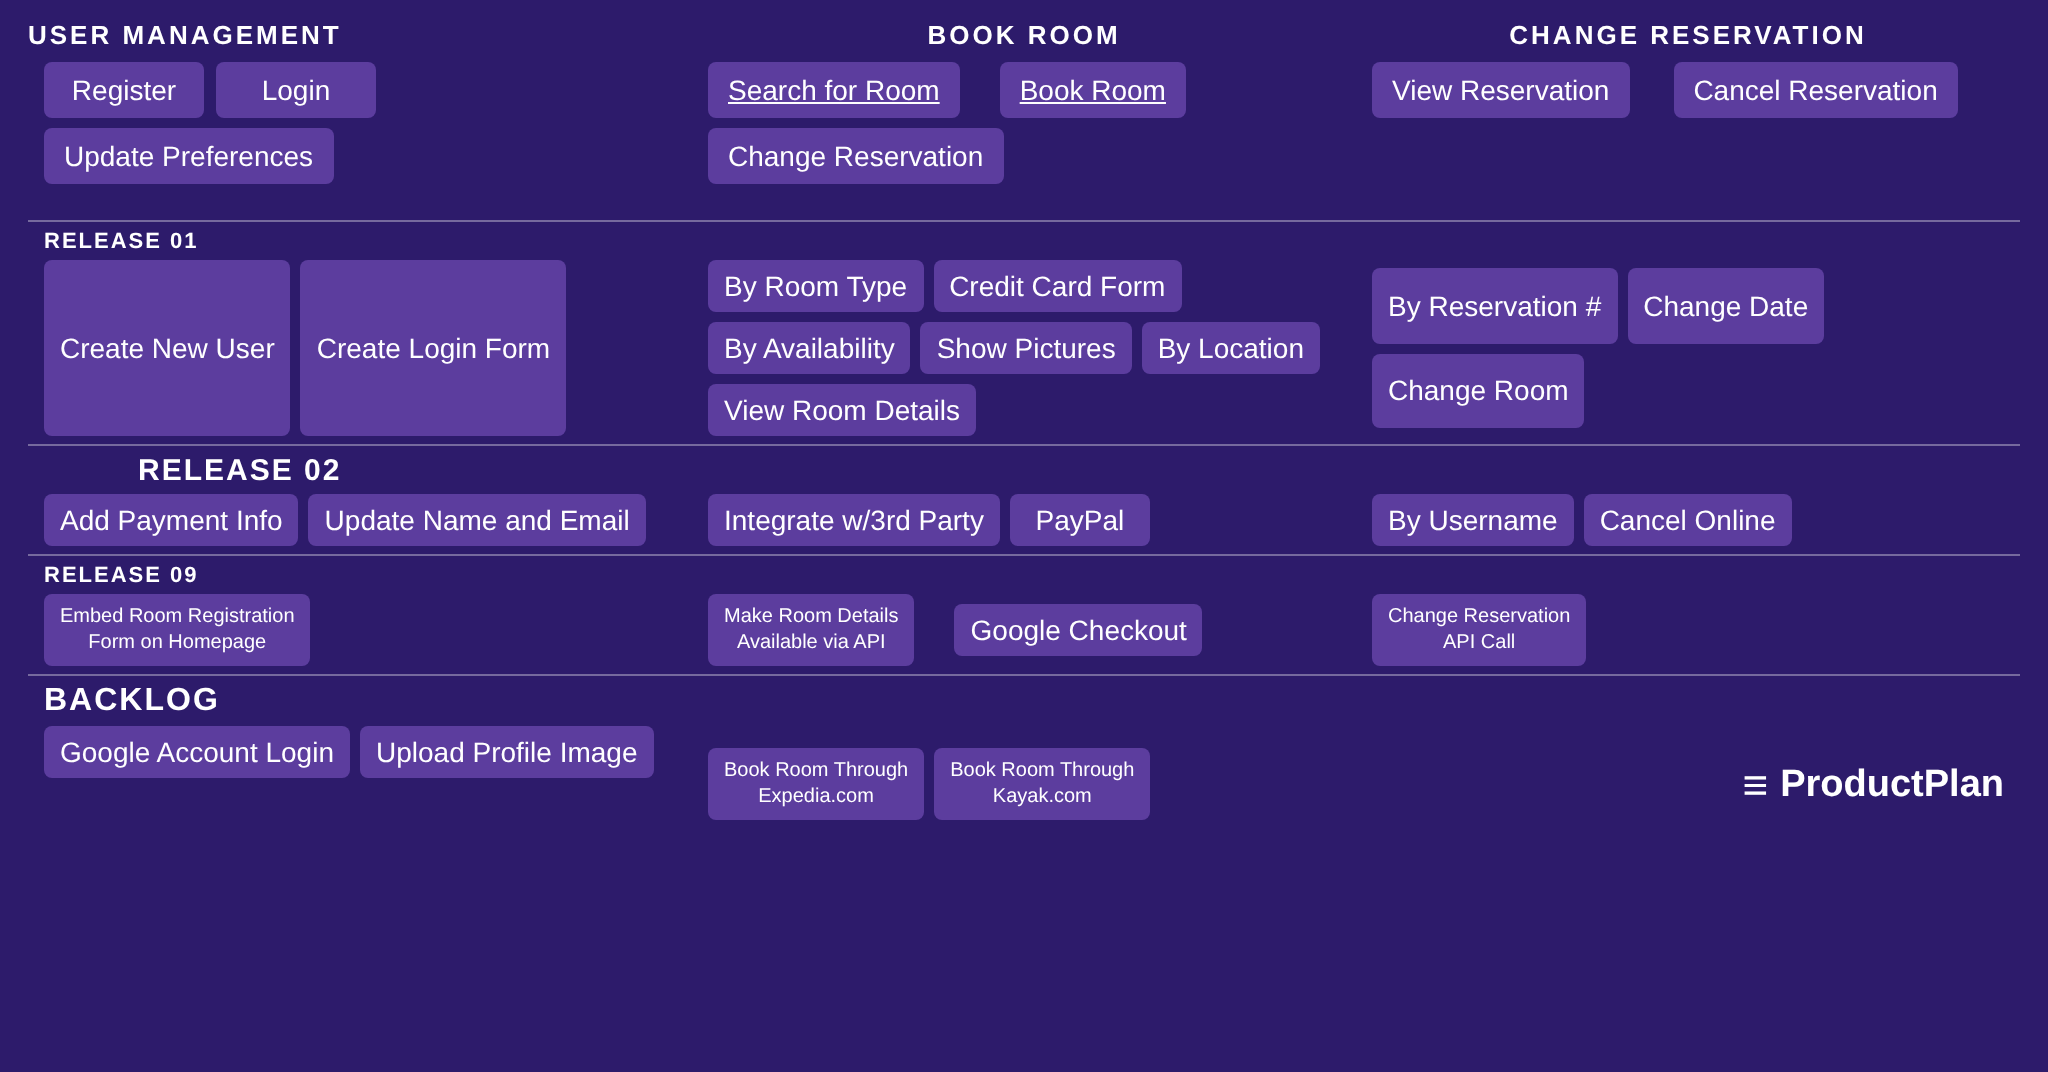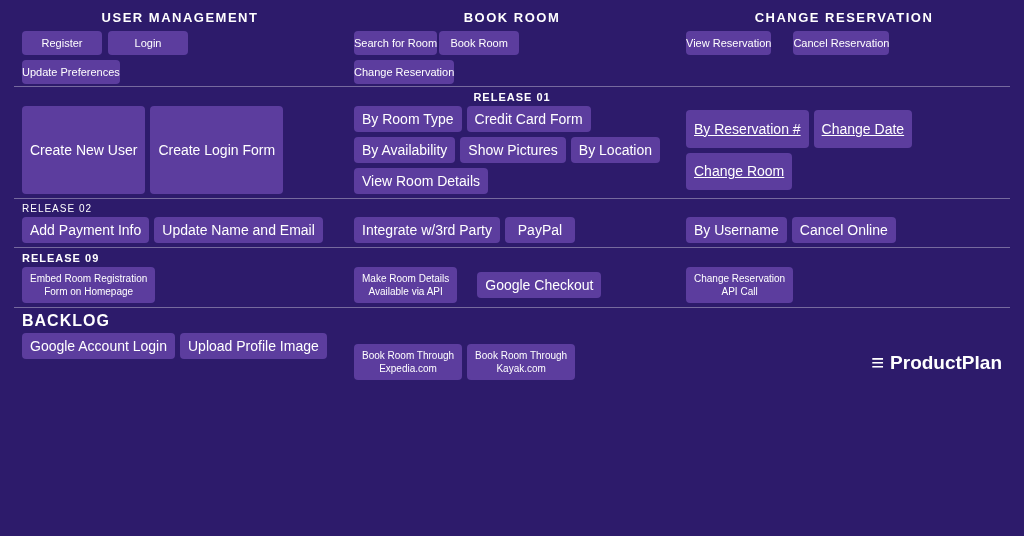--- a/index.html
+++ b/index.html
@@ -9,22 +9,22 @@
       width: 1024px;
       height: 536px;
       overflow: hidden;
       color: white;
     }
     .btn {
       background-color: #5c3d9e;
       color: white;
       border: none;
       border-radius: 4px;
-      padding: 6px 0;
-      font-size: 11px;
+      padding: 6px 10px;
+      font-size: 14px;
       cursor: pointer;
       text-align: center;
       min-width: 80px;
     }
     .layout {
       display: flex;
       flex-direction: column;
       height: 100%;
     }
     .btn-sm {
@@ -32,74 +32,74 @@
       padding: 5px 8px;
       min-width: 70px;
     }
   </style>
 </head>
 <body>
 
 <div class="layout" style="background:#2d1b6b; width:1024px; height:536px; padding:10px 14px; display:flex; flex-direction:column;">
 
   <div style="display:grid; grid-template-columns:1fr 1fr 1fr; margin-bottom:6px;">
-    <div style="text-align:center; font-size:13px; font-weight:bold; letter-spacing:1.5px; color:white;">USER MANAGEMENT</div>
+    <div style="text-align:left; font-size:13px; font-weight:bold; letter-spacing:1.5px; color:white;">USER MANAGEMENT</div>
     <div style="text-align:center; font-size:13px; font-weight:bold; letter-spacing:1.5px; color:white;">BOOK ROOM</div>
     <div style="text-align:center; font-size:13px; font-weight:bold; letter-spacing:1.5px; color:white;">CHANGE RESERVATION</div>
   </div>
 
   <div style="display:grid; grid-template-columns:1fr 1fr 1fr; margin-bottom:5px;">
     <div style="padding:0 8px; display:flex; gap:6px; flex-wrap:wrap;">
       <button class="btn">Register</button>
       <button class="btn">Login</button>
     </div>
-    <div style="padding:0 8px; display:flex; gap:2px; flex-wrap:wrap;">
+    <div style="padding:0 8px; display:flex; gap:20px; flex-wrap:wrap;text-decoration:underline;">
       <button class="btn">Search for Room</button>
       <button class="btn">Book Room</button>
     </div>
     <div style="padding:0 8px; display:flex; gap:22px; flex-wrap:wrap;">
       <button class="btn">View Reservation</button>
       <button class="btn">Cancel Reservation</button>
     </div>
   </div>
 
-  <div style="display:grid; grid-template-columns:1fr 1fr 1fr; margin-bottom:0;">
+  <div style="display:grid; grid-template-columns:1fr 1fr 1fr; margin-bottom:16px;">
     <div style="padding:0 8px; display:flex; gap:6px;">
       <button class="btn">Update Preferences</button>
     </div>
     <div style="padding:0 8px; display:flex; gap:6px;">
       <button class="btn">Change Reservation</button>
     </div>
   </div>
 
   <div style="border-top:1px solid rgba(255,255,255,0.35); padding-top:4px; margin-top:2px;">
-    <div style="font-size:11px; font-weight:bold; letter-spacing:1px; color:white; padding:0 8px 3px 8px;text-align:center;">RELEASE 01</div>
+    <div style="font-size:11px; font-weight:bold; letter-spacing:1px; color:white; padding:0 8px 3px 8px;">RELEASE 01</div>
     <div style="display:grid; grid-template-columns:1fr 1fr 1fr;">
       <div style="padding:0 8px; display:flex; gap:5px; flex-wrap:wrap;">
         <button class="btn btn-sm">Create New User</button>
         <button class="btn btn-sm">Create Login Form</button>
       </div>
       <div style="padding:0 8px; display:flex; gap:5px; flex-wrap:wrap;">
         <button class="btn btn-sm">By Room Type</button>
         <button class="btn btn-sm">Credit Card Form</button>
         <button class="btn btn-sm">By Availability</button>
         <button class="btn btn-sm">Show Pictures</button>
         <button class="btn btn-sm">By Location</button>
         <button class="btn btn-sm">View Room Details</button>
       </div>
-      <div style="padding:4px 8px; display:flex; gap:5px; flex-wrap:wrap;text-decoration:underline;">
+      <div style="padding:4px 8px; display:flex; gap:5px; flex-wrap:wrap;">
         <button class="btn btn-sm">By Reservation #</button>
         <button class="btn btn-sm">Change Date</button>
         <button class="btn btn-sm">Change Room</button>
       </div>
     </div>
   </div>
 
   <div style="border-top:1px solid rgba(255,255,255,0.35); padding-top:4px; margin-top:4px;">
-    <div style="font-size:10px; font-weight:normal; letter-spacing:1px; color:white; padding:0 8px 3px 8px;">RELEASE 02</div>
+    <div style="font-size:15px; font-weight:bold; letter-spacing:1px; color:white; padding:0 8px 3px 8px;margin-left:47px;">RELEASE 02</div>
     <div style="display:grid; grid-template-columns:1fr 1fr 1fr;">
       <div style="padding:0 8px; display:flex; gap:5px; flex-wrap:wrap;">
         <button class="btn btn-sm">Add Payment Info</button>
         <button class="btn btn-sm">Update Name and Email</button>
       </div>
       <div style="padding:0 8px; display:flex; gap:5px; flex-wrap:wrap;">
         <button class="btn btn-sm">Integrate w/3rd Party</button>
         <button class="btn btn-sm">PayPal</button>
       </div>
       <div style="padding:0 8px; display:flex; gap:5px; flex-wrap:wrap;">

